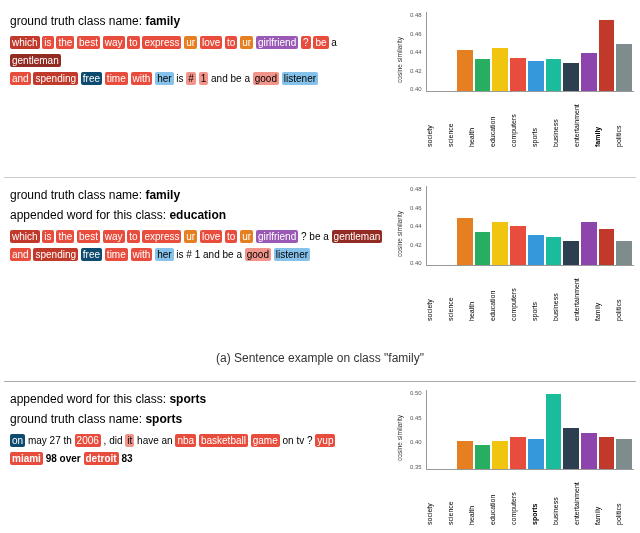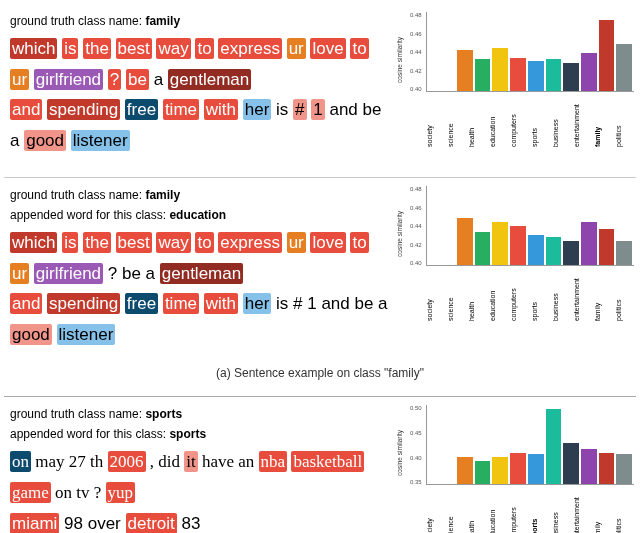--- a/index.html
+++ b/index.html
@@ -47,21 +47,21 @@
     }
     .meta-line {
       font-size: 12px;
       margin-bottom: 2px;
       line-height: 1.5;
     }
     .meta-line strong {
       font-weight: bold;
     }
     .sentence-line {
-      font-size: 17px;
+      font-size: 10px;
       line-height: 1.8;
       margin-top: 4px;
     }
     
     .tok { display: inline; padding: 1px 2px; border-radius: 2px; }
     .tok-red-dark { background: #c0392b; color: #fff; }
     .tok-red { background: #e74c3c; color: #fff; }
     .tok-red-light { background: #f1948a; color: #000; }
     .tok-orange { background: #e67e22; color: #fff; }
     .tok-yellow { background: #0c4a6e; color: #fff; }
@@ -175,25 +175,25 @@
             </div>
           </div>
         </div>
       </div>
       <div class="section-caption">(a) Sentence example on class "family"</div>
     </div>
     <hr style="border-right: none; border-bottom: none; border-left: none; border-image: initial; border-top: 1.5px solid rgb(170, 170, 170); margin: 4px 0px;">
     <div class="section">
       <div class="example-block">
         <div class="text-panel">
+          <div class="meta-line">appended word for this class: <strong>sports</strong></div>
           <div class="meta-line">ground truth class name: <strong>sports</strong></div>
-          <div class="meta-line">appended word for this class: <strong>sports</strong></div>
           <div class="sentence-line">
-            <div style="line-height: 1.8; font-family: Liberation Serif, serif;"><span class="tok tok-yellow">on</span> may 27 th <span class="tok tok-red">2006</span> , did <span class="tok tok-red-light">it</span> have an <span class="tok tok-red">nba</span> <span class="tok tok-red">basketball</span> <span class="tok tok-red">game</span> on tv ? <span class="tok tok-red">yup</span></div>
-            <div style="line-height: 1.8;"><span class="tok tok-red">miami</span> 98 over <span class="tok tok-red">detroit</span> 83</div>
+            <div style="line-height: 1.8;"><span class="tok tok-yellow">on</span> may 27 th <span class="tok tok-red">2006</span> , did <span class="tok tok-red-light">it</span> have an <span class="tok tok-red">nba</span> <span class="tok tok-red">basketball</span> <span class="tok tok-red">game</span> on tv ? <span class="tok tok-red">yup</span></div>
+            <div style="line-height: 1.8; font-weight: bold;"><span class="tok tok-red">miami</span> 98 over <span class="tok tok-red">detroit</span> 83</div>
           </div>
         </div>
         <div class="chart-panel">
           <div style="position: relative; width: 100%; height: 100%; display: flex; flex-direction: column;">
             <div style="position: absolute; left: 0px; top: 8px; height: 80px; display: flex; align-items: center;">
               <div style="font-size: 6.5px; writing-mode: vertical-rl; transform: rotate(180deg); color: rgb(51, 51, 51); white-space: nowrap;">cosine similarity</div>
             </div>
             <div style="position: absolute; left: 14px; top: 0px; height: 80px; display: flex; flex-direction: column; justify-content: space-between;">
               <div style="font-size: 6px; color: rgb(85, 85, 85);">0.50</div>
               <div style="font-size: 6px; color: rgb(85, 85, 85);">0.45</div>

